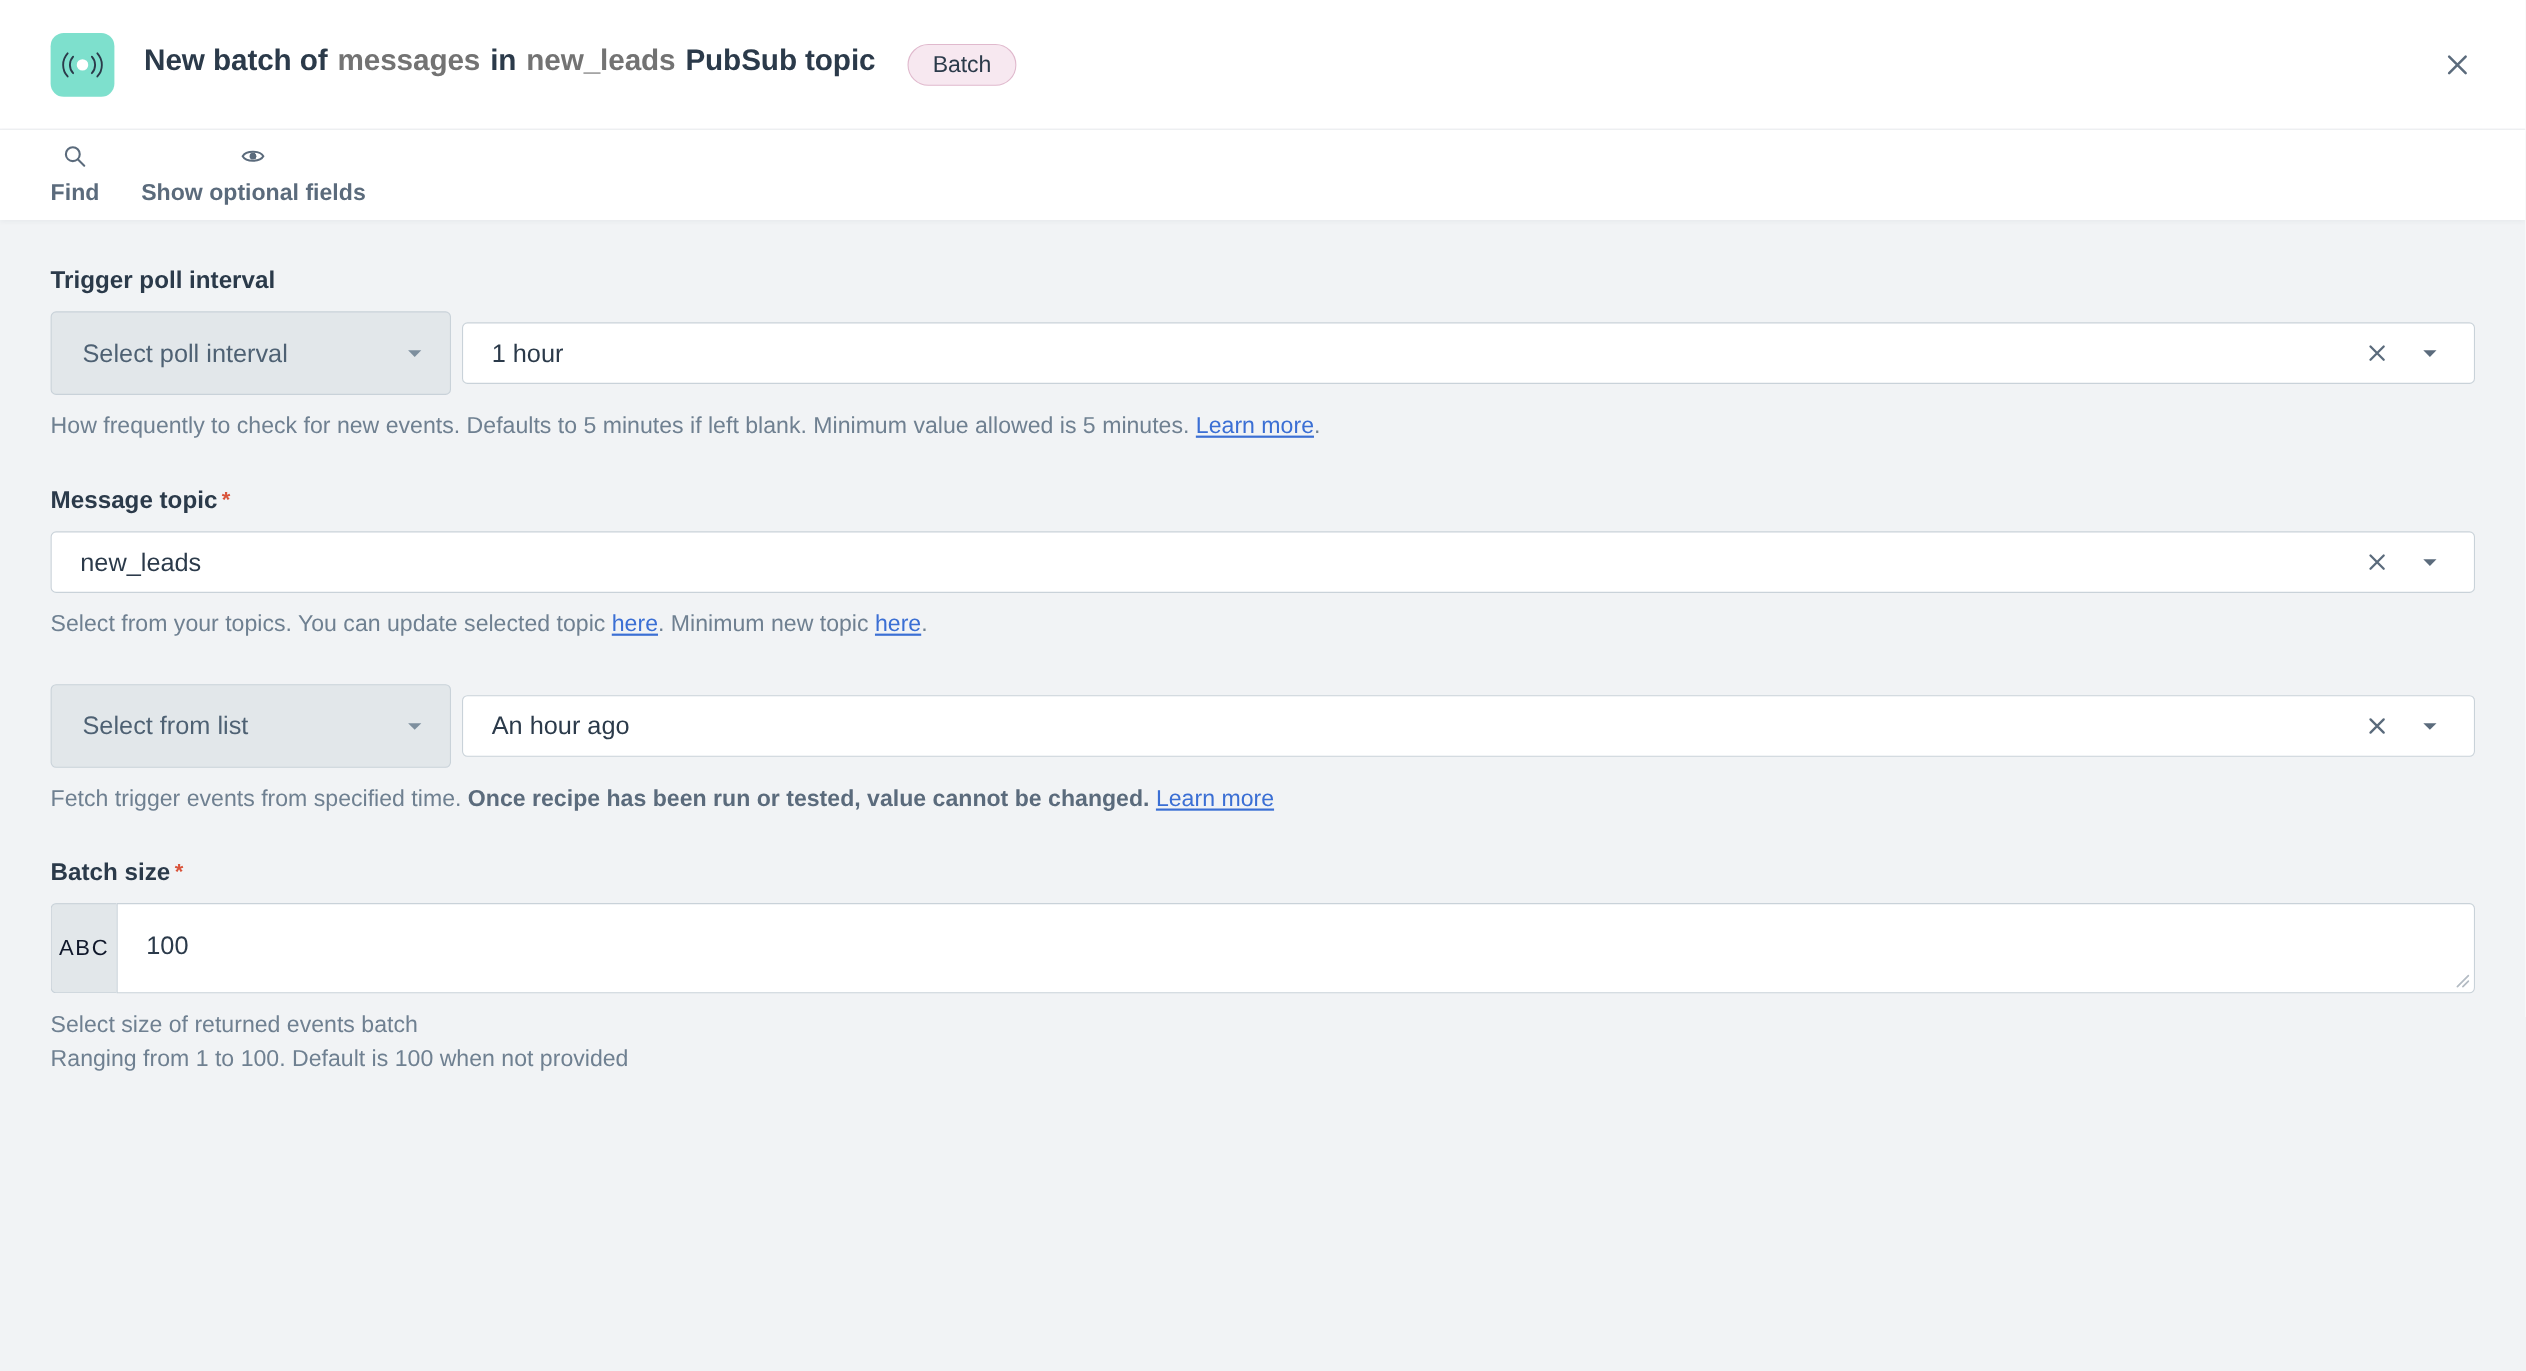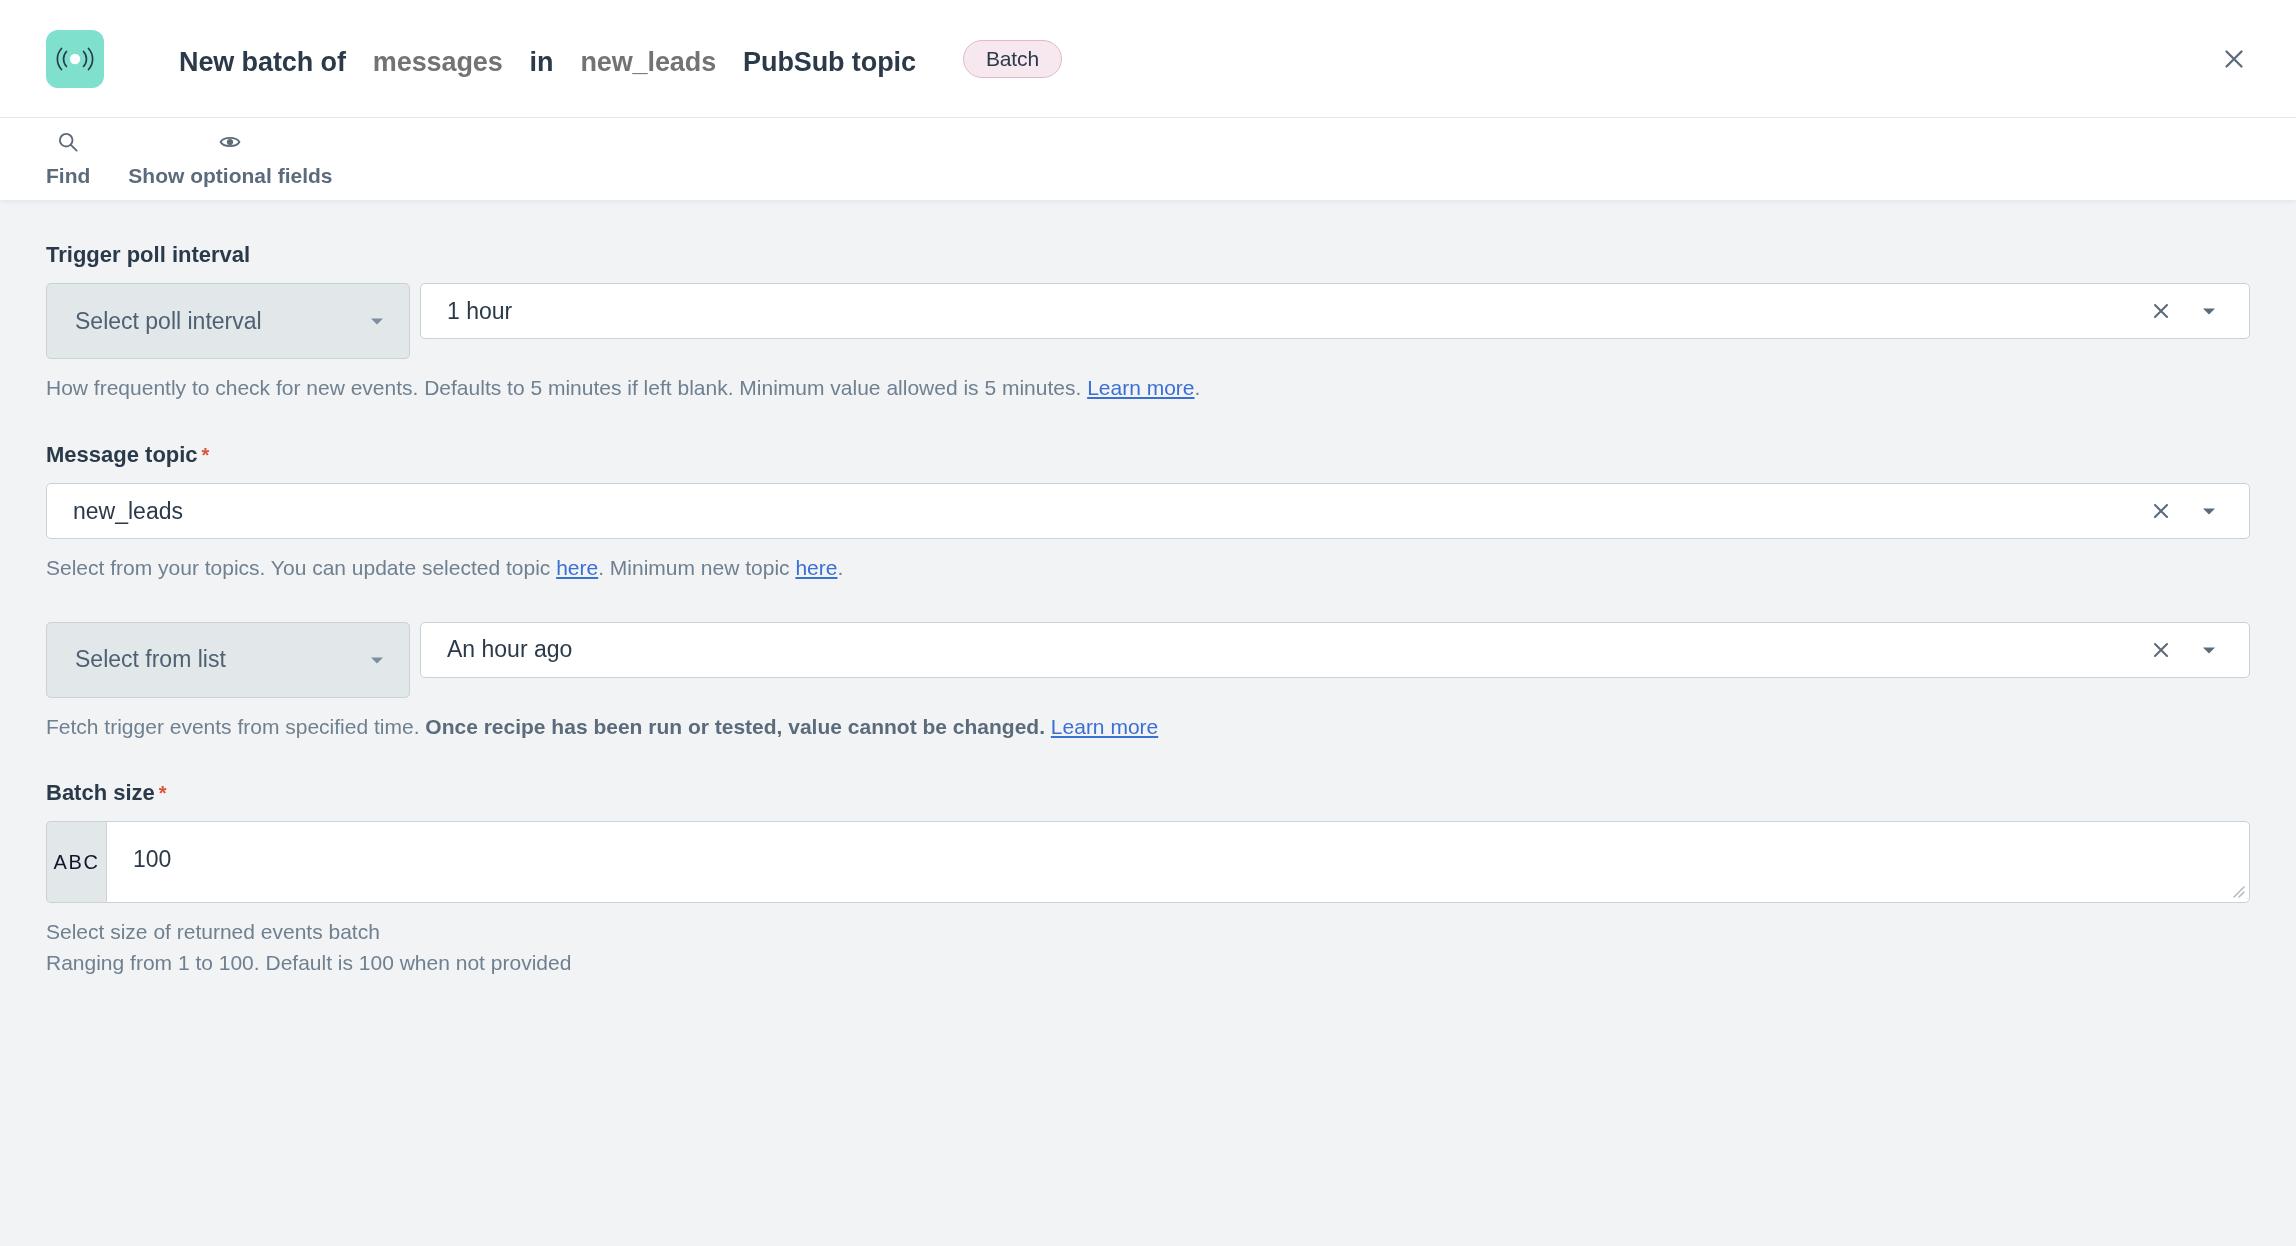--- a/index.html
+++ b/index.html
@@ -23,21 +23,21 @@
   .app-icon {
     width: 58px; height: 58px; flex: 0 0 58px;
     border-radius: 12px;
     background: #7ee0cd;
     display: flex; align-items: center; justify-content: center;
     margin-right: 27px;
   }
   .title-text {
     font-size: 27px; font-weight: 700; color: #2b3a4a;
     letter-spacing: -0.1px; white-space: nowrap;
-    display: flex; align-items: flex-end; gap: 18px; margin-left: 48px;
+    display: flex; align-items: flex-start; gap: 0;
   }
   .title-text .tk { margin-right: 9px; }
   .title-text .tk:last-of-type { margin-right: 0; }
   .title-link { color: #737373; font-weight: 700; }
   .badge {
     margin-left: 20px;
     display: inline-flex; align-items: center; justify-content: center;
     height: 38px; padding: 0 22px;
     border-radius: 19px;
     background: #f7e8f0; border: 1px solid #e0b9cd;
@@ -73,21 +73,21 @@
     overflow: hidden;
   }
   .field { margin-bottom: 38px; }
   .field:last-child { margin-bottom: 0; }
   .field-label {
     font-size: 22px; font-weight: 700; color: #2b3a4a;
     margin-bottom: 15px; display: block; line-height: 1.2;
   }
   .req { color: #d9533a; font-size: 20px; margin-left: 4px; vertical-align: top; position: relative; top: 1px; }
 
-  .control-row { display: flex; align-items: flex-start; gap: 10px; }
+  .control-row { display: flex; align-items: center; gap: 10px; }
   .ctl-select {
     width: 364px; flex: 0 0 364px; height: 76px;
     background: #e2e7ea; border: 1px solid #c9d2d9; border-radius: 5px;
     display: flex; align-items: center; justify-content: space-between;
     padding: 0 22px 0 28px; cursor: pointer;
   }
   .ctl-select .ph { font-size: 23px; color: #4e6173; white-space: nowrap; }
   .ctl-input {
     flex: 1 1 auto; height: 56px;
     background: #ffffff; border: 1px solid #c9d2d9; border-radius: 5px;

